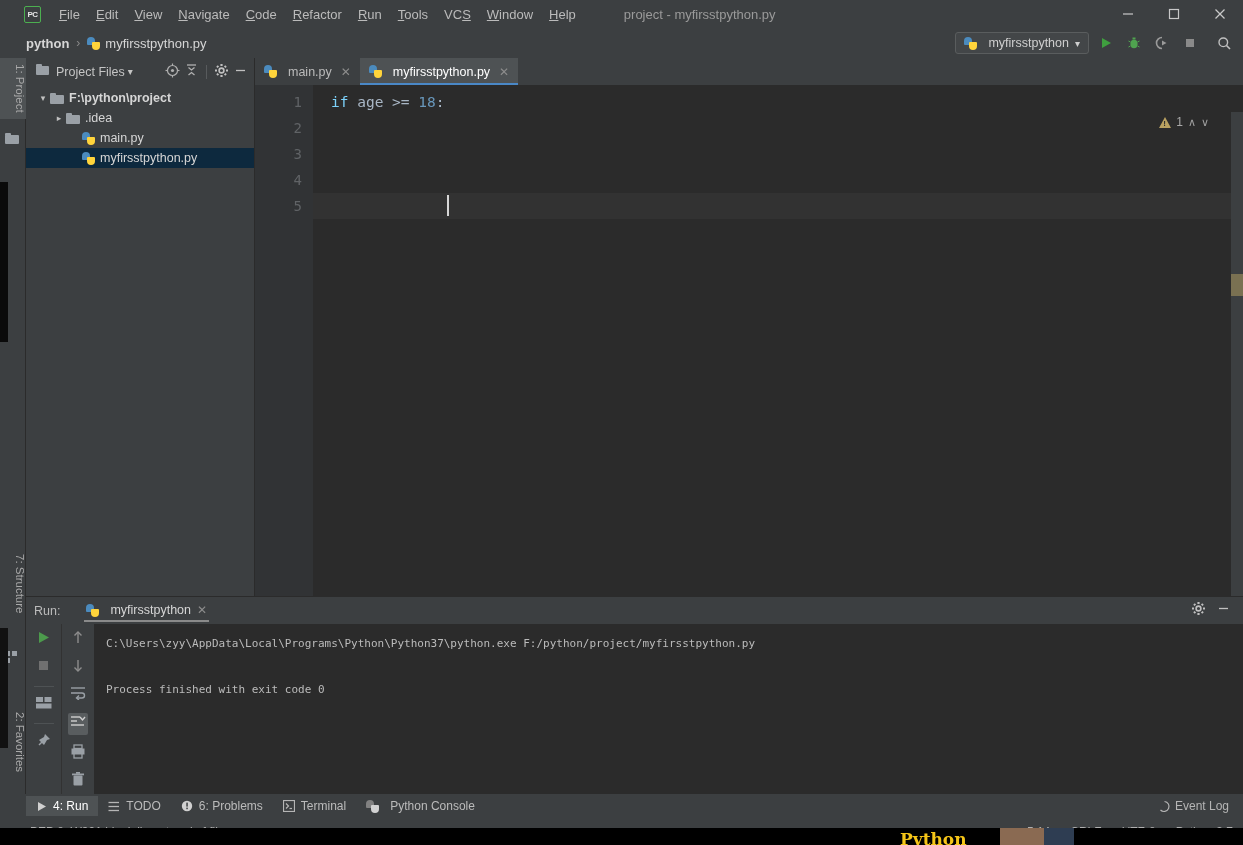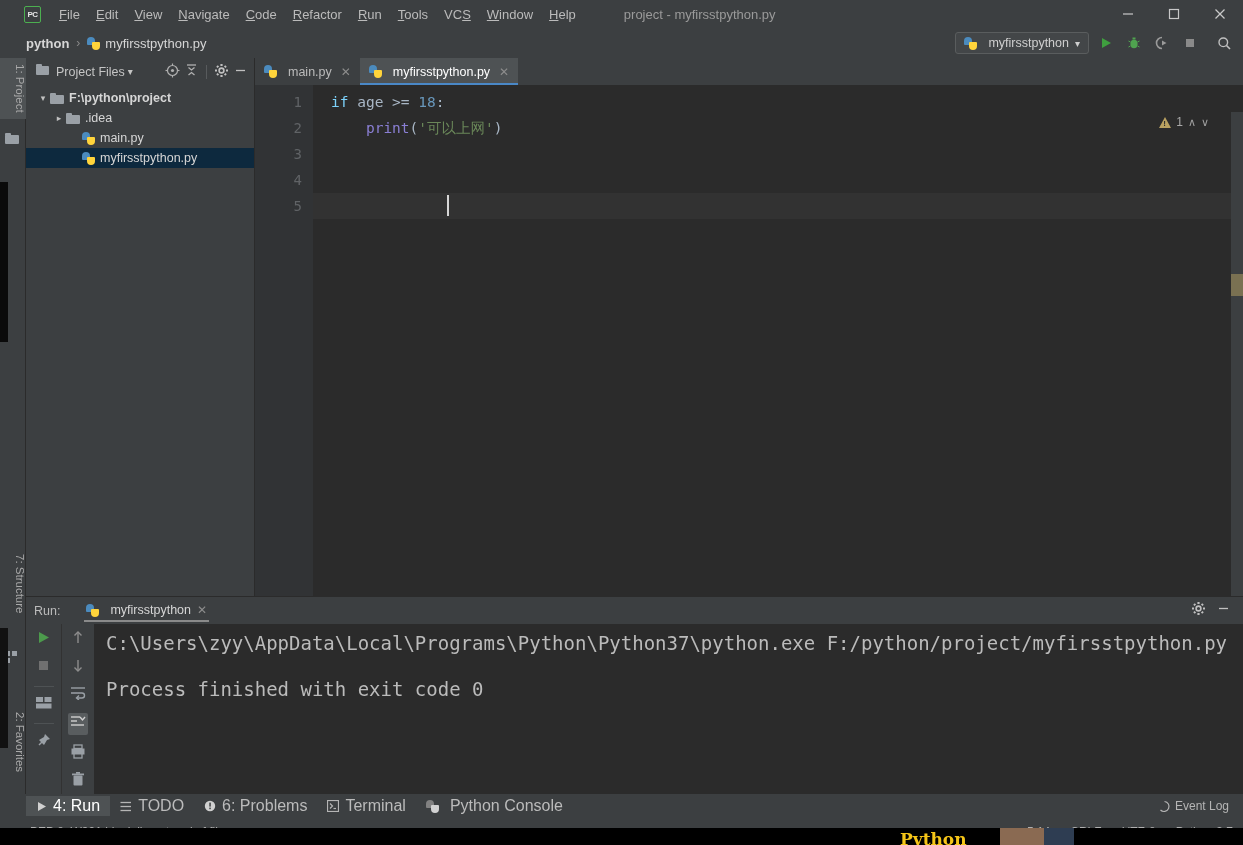--- a/index.html
+++ b/index.html
@@ -158,32 +158,32 @@
   .run-side {
     width: 36px; display: flex; flex-direction: column; align-items: center;
     padding-top: 6px; gap: 9px; border-right: 1px solid #323232;
   }
   .run-side2 {
     width: 32px; display: flex; flex-direction: column; align-items: center;
     padding-top: 6px; gap: 9px;
   }
   .console {
     flex: 1; background: #2b2b2b; color: #bbbbbb;
-    font-family: "DejaVu Sans Mono", monospace; font-size: 19px;
+    font-family: "DejaVu Sans Mono", monospace; font-size: 11px;
     padding: 8px 10px 0 12px; line-height: 23px; white-space: pre;
   }
 
   
   .bottombar {
     position: absolute; left: 0; top: 794px; width: 1243px; height: 24px;
     background: #3c3f41; display: flex; align-items: center;
   }
   .btool {
     display: flex; align-items: center; gap: 6px; padding: 2px 10px;
-    color: #bbbbbb; font-size: 16px; height: 20px; white-space: nowrap;
+    color: #bbbbbb; font-size: 12px; height: 20px; white-space: nowrap;
   }
   .btool.sel { background: #4e5254; color: #ffffff; }
   .bottom-right { margin-left: auto; display: flex; align-items: center; gap: 4px; padding-right: 14px; }
 
   
   .statusbar {
     position: absolute; left: 0; top: 818px; width: 1243px; height: 27px;
     background: #3c3f41; display: flex; align-items: center;
   }
   .status-msg { color: #b0b0b0; font-size: 12px; padding-left: 30px; }
@@ -432,21 +432,20 @@
       <div class="gutter" id="gutter-root">
           <div>1</div>
           <div>2</div>
           <div>3</div>
           <div>4</div>
           <div>5</div>
         </div>
       <div class="code">
         <div class="caretline"></div>
         <div class="ln"><span class="kw">if</span><span> age &gt;= </span><span class="num">18</span><span>:</span></div>
-        <div class="ln"><span>    </span><span class="fn">print</span><span>(</span><span class="str">'可以上网'</span><span>)</span></div>
         <div class="ln"></div>
         <div class="ln"></div>
         <div class="caret"></div>
       </div>
       <div class="insp-widget">
         <span class="warn-tri"></span>
         <span>1</span>
         <span class="chev">∧</span>
         <span class="chev">∨</span>
       </div>

